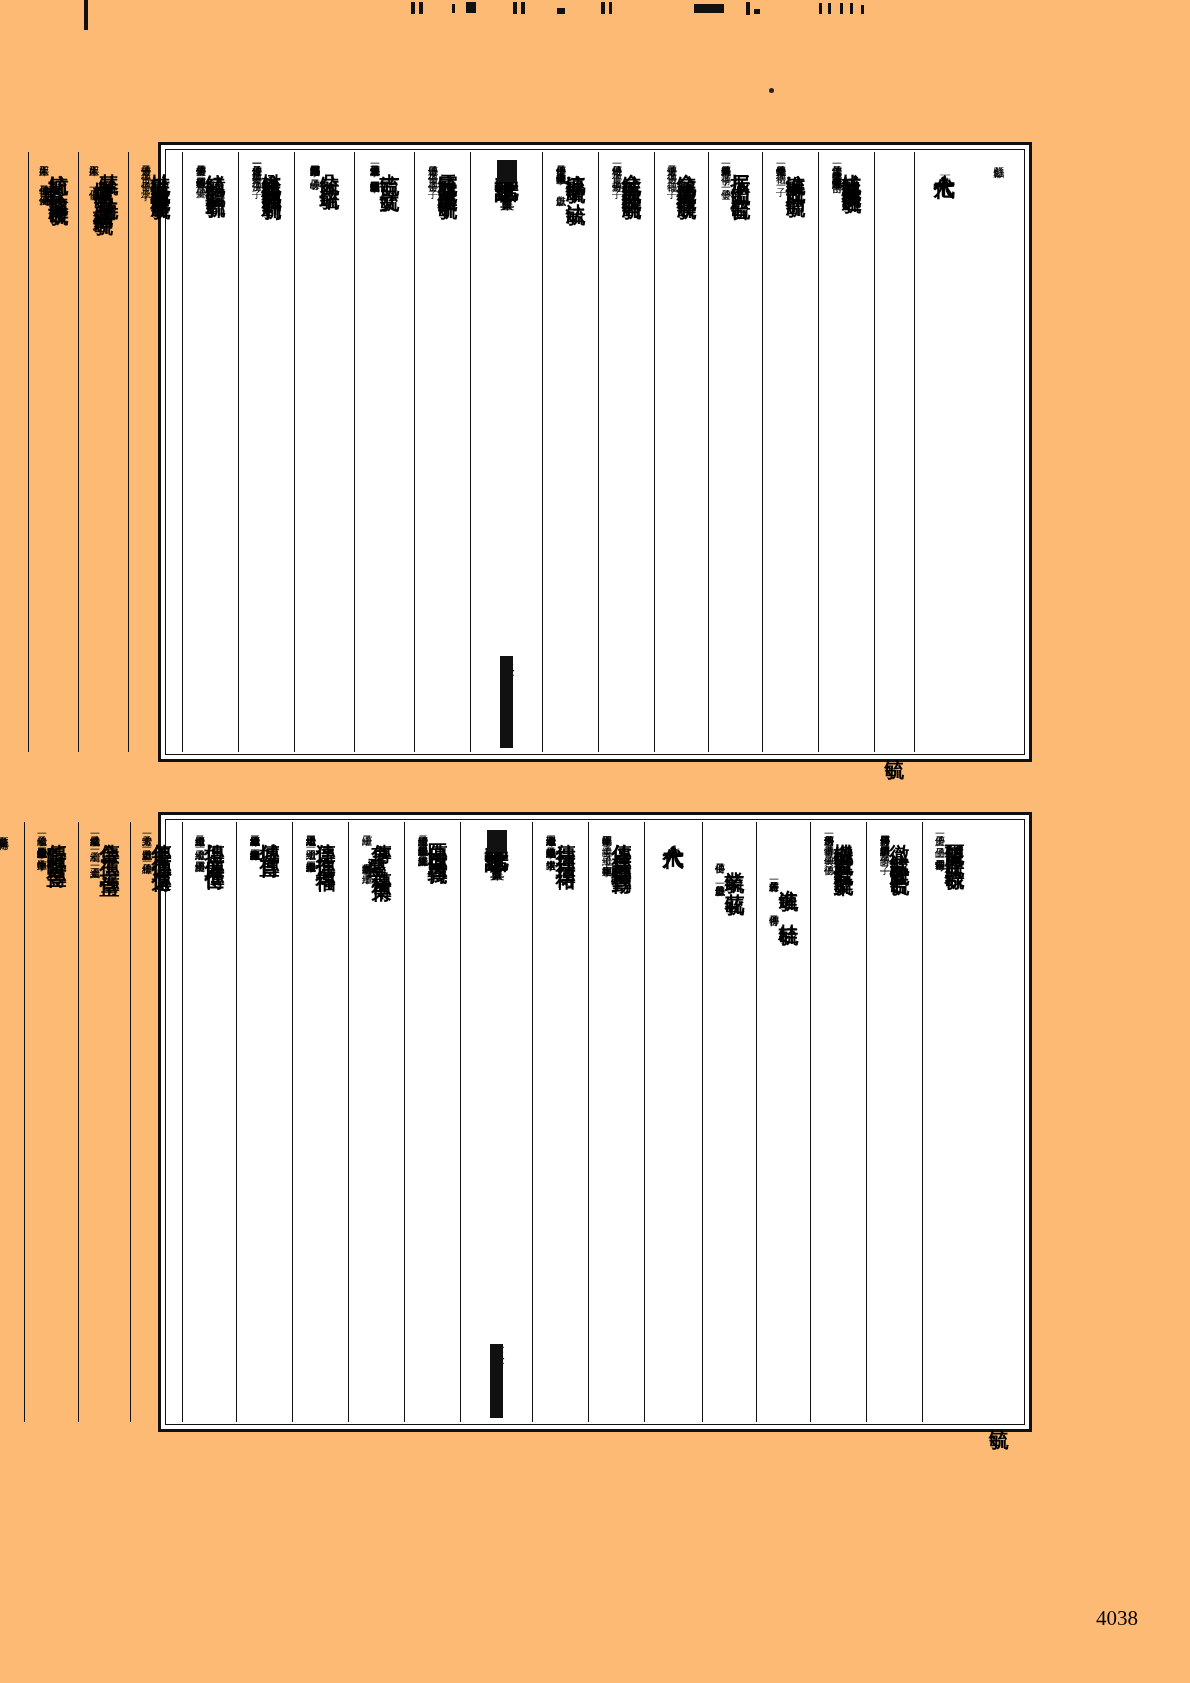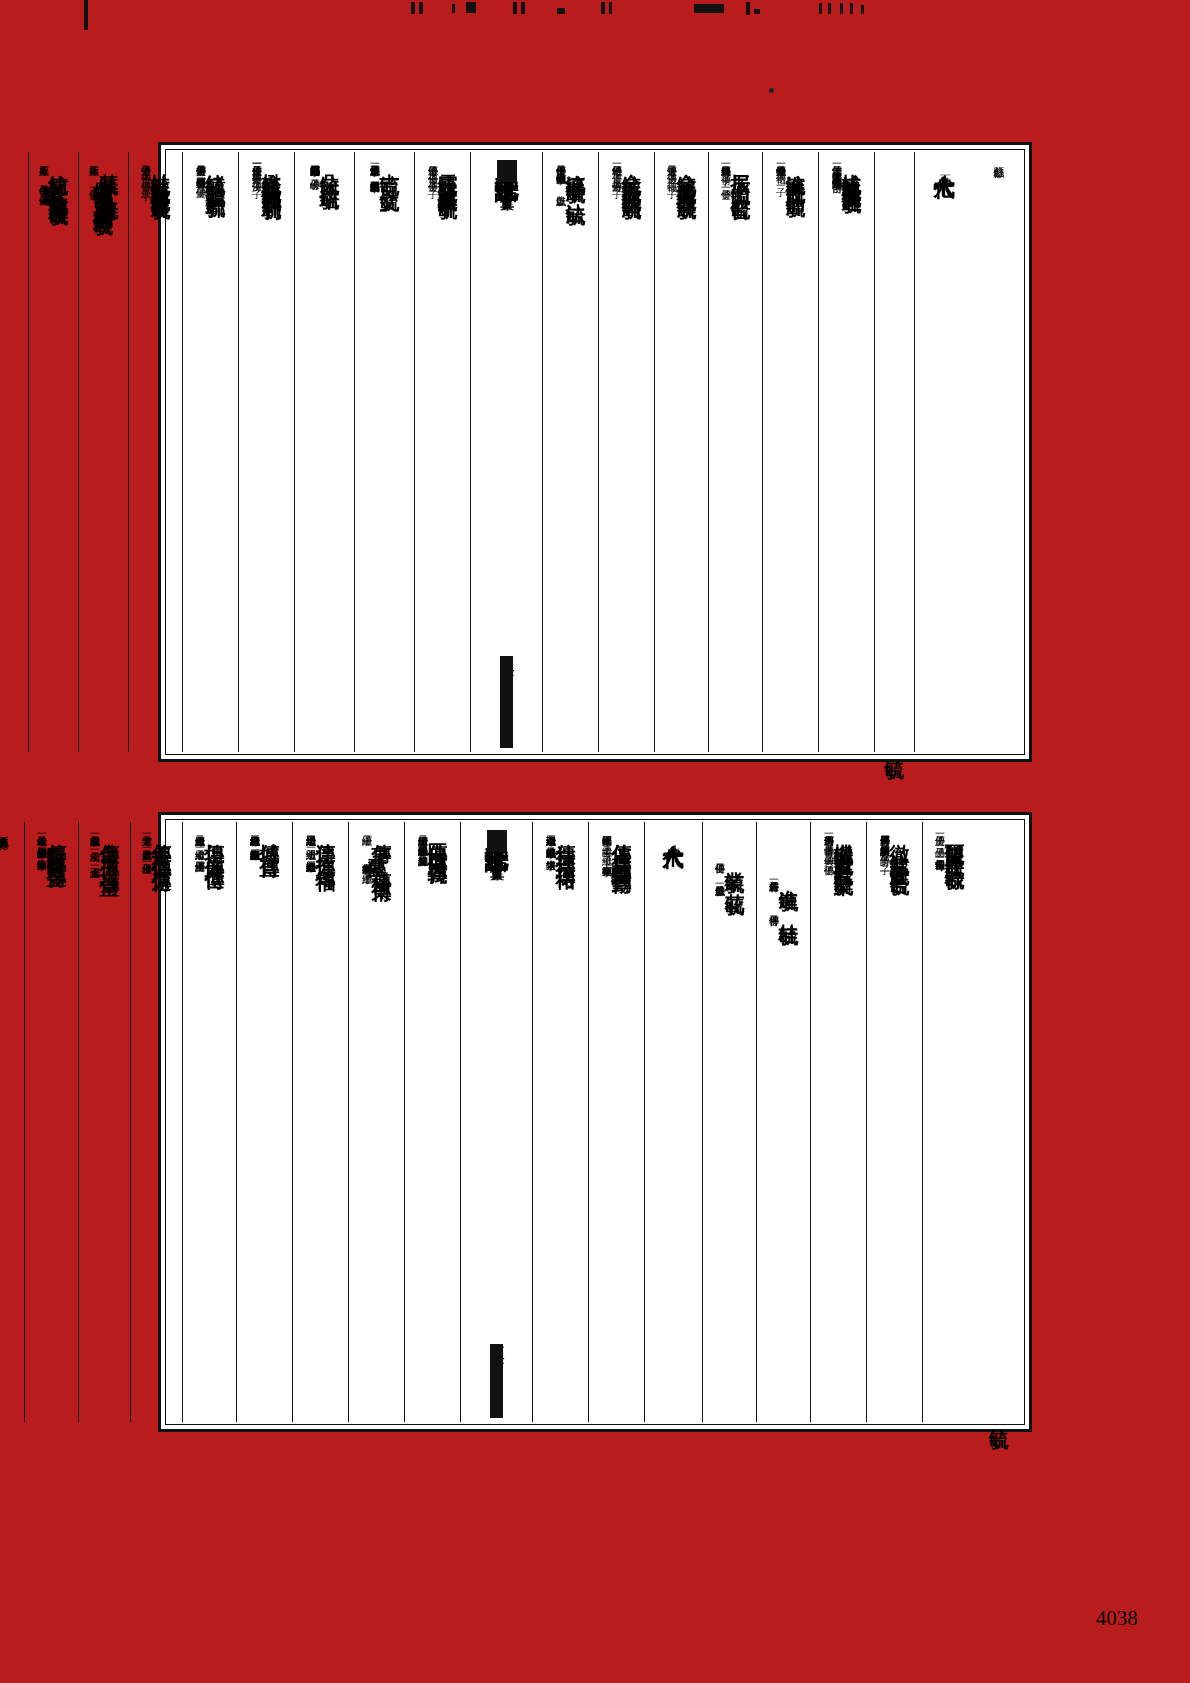--- a/index.html
+++ b/index.html
@@ -1,17 +1,17 @@
 <!DOCTYPE html>
 <html><head>
 <meta charset="utf-8">
 <style>
   html,body{margin:0;padding:0;background:#fff;}
   body{width:1190px;height:1683px;position:relative;font-family:"DejaVu Serif","Liberation Serif",serif;color:#000;}
-  .page{position:absolute;inset:0;background:#b91c1c;}
+  .page{position:absolute;inset:0;background:#fdba74;}
 
   
   .speckles{position:absolute;left:0;top:0;width:1190px;height:30px;}
   .sp{position:absolute;background:#111;}
 
   .dot{position:absolute;width:5px;height:5px;border-radius:50%;background:#222;}
 
   
   .plate{position:absolute;border:3px solid #111;background:#fff;box-sizing:border-box;}
   .plate:before{content:"";position:absolute;inset:4px;border:1px solid #111;pointer-events:none;}

